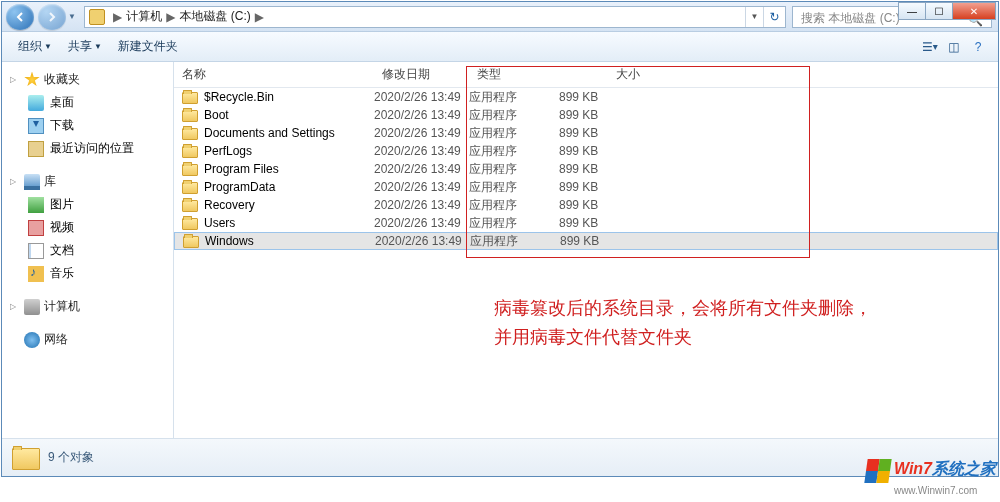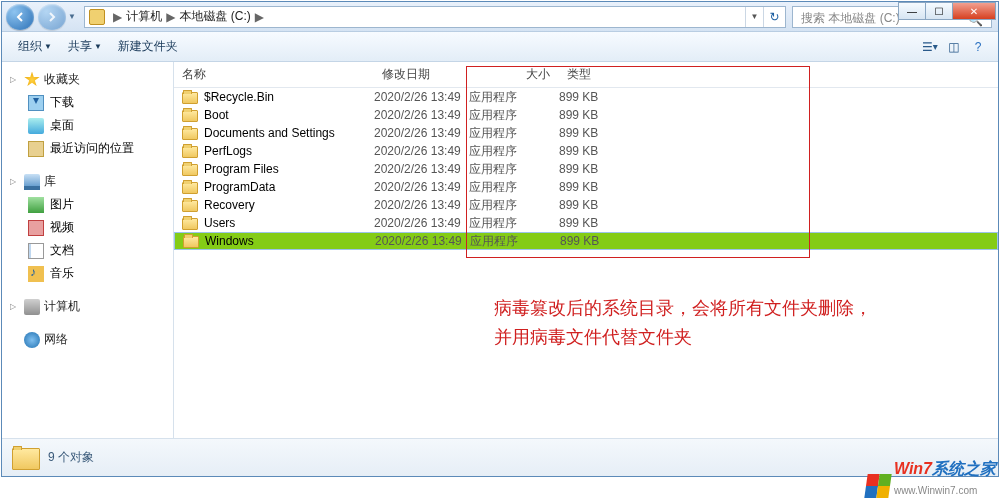--- a/index.html
+++ b/index.html
@@ -55,31 +55,31 @@
 .ico-folder { width:16px; height:12px; background: linear-gradient(#ffe9a0,#f0c860); border:1px solid #d0a030; border-radius:1px; position:relative; margin-top:2px;}
 .ico-folder::before{content:"";position:absolute;left:0;top:-3px;width:7px;height:3px;background:#f0d070;border:1px solid #d0a030;border-bottom:none;border-radius:1px 1px 0 0;}
 
 .main { flex: 1; display: flex; flex-direction: column; }
 .cols { height: 26px; border-bottom: 1px solid #e2e8ef; display: flex; align-items: center; font-size: 12px; color: #444; }
 .col { padding: 0 8px; height:100%; display:flex; align-items:center; border-right:1px solid transparent; cursor:pointer;}
 .c-name { width: 200px; } .c-date { width: 95px; } .c-type { width: 90px; } .c-size { width: 90px; justify-content:flex-end; }
 
 .files { flex:1; position:relative; font-size: 12px; }
 .row { display: flex; align-items: center; height: 18px; padding: 0; cursor:pointer;}
-.row.sel { background: #84cc16; border:1px solid #9cc4ea; height:18px;}
+.row.sel { background: #e5e5e5; border:1px solid #9cc4ea; height:18px;}
 .r-name { width: 200px; padding-left: 8px; display:flex; align-items:center; gap:6px;}
 .r-date { width: 95px; color:#555;} .r-type { width: 90px; color:#555;} .r-size { width: 90px; text-align:left; padding-right:8px; color:#555;}
 
 .redbox { position:absolute; border:1px solid #d02020; pointer-events:none; }
 .annot { position:absolute; font-size:18px; color:#d02020; font-weight:500; line-height:1.6;}
 
 .status { height: 38px; border-top:1px solid #d6e1ec; background: linear-gradient(#f4f8fc,#e6eef6); display:flex; align-items:center; padding:0 10px; font-size:12px; color:#3a5a7a; gap:8px;}
 .status .ico-folder{width:28px;height:22px;}
 
-.wm { position:absolute; right:4px; bottom:4px; display:flex; align-items:flex-end; gap:4px; font-size:16px; font-style:italic;}
+.wm { position:absolute; right:4px; bottom:4px; display:flex; align-items:flex-start; gap:4px; font-size:16px; font-style:italic;}
 .wm .flag{width:24px;height:24px; display:grid; grid-template:1fr 1fr/1fr 1fr; transform: skewX(-8deg);}
 .wm .flag span:nth-child(1){background:#e83020;} .wm .flag span:nth-child(2){background:#60b020;}
 .wm .flag span:nth-child(3){background:#2070c0;} .wm .flag span:nth-child(4){background:#f0b000;}
 .wm .t1{color:#e83020;font-weight:bold;} .wm .t2{color:#2070c0;font-weight:bold;} .wm .sub{font-size:10px;color:#888;font-style:normal;}
 </style>
 </head>
 <body>
 
 <div class="window">
 
@@ -136,26 +136,26 @@
 
   <div class="body">
     <div class="sidebar">
       <div class="sb-group">
         <div class="sb-head">
             <span class="tri">▷</span>
             <span class="ico ico-star"></span>
             <span class="lbl">收藏夹</span>
           </div>
         <div class="sb-item">
+            <span class="ico ico-desk"></span>
+            <span>桌面</span>
+          </div>
+        <div class="sb-item">
             <span class="ico ico-dl"></span>
             <span>下载</span>
-          </div>
-        <div class="sb-item">
-            <span class="ico ico-desk"></span>
-            <span>桌面</span>
           </div>
         <div class="sb-item">
             <span class="ico ico-recent"></span>
             <span>最近访问的位置</span>
           </div>
       </div>
       <div class="sb-group">
         <div class="sb-head">
             <span class="tri">▷</span>
             <span class="ico ico-lib"></span>
@@ -191,22 +191,22 @@
             <span class="ico ico-net"></span>
             <span class="lbl">网络</span>
           </div>
       </div>
     </div>
 
     <div class="main">
       <div class="cols">
         <div class="col c-name">名称</div>
         <div class="col c-date">修改日期</div>
+        <div class="col c-type">类型</div>
         <div class="col c-size">大小</div>
-        <div class="col c-type">类型</div>
       </div>
       <div class="files" id="files">
         <div class="row">
             <div class="r-name">
               <span class="ico-folder"></span>
               <span>$Recycle.Bin</span>
             </div>
             <div class="r-date">2020/2/26 13:49</div>
             <div class="r-type">应用程序</div>
             <div class="r-size">899 KB</div>

